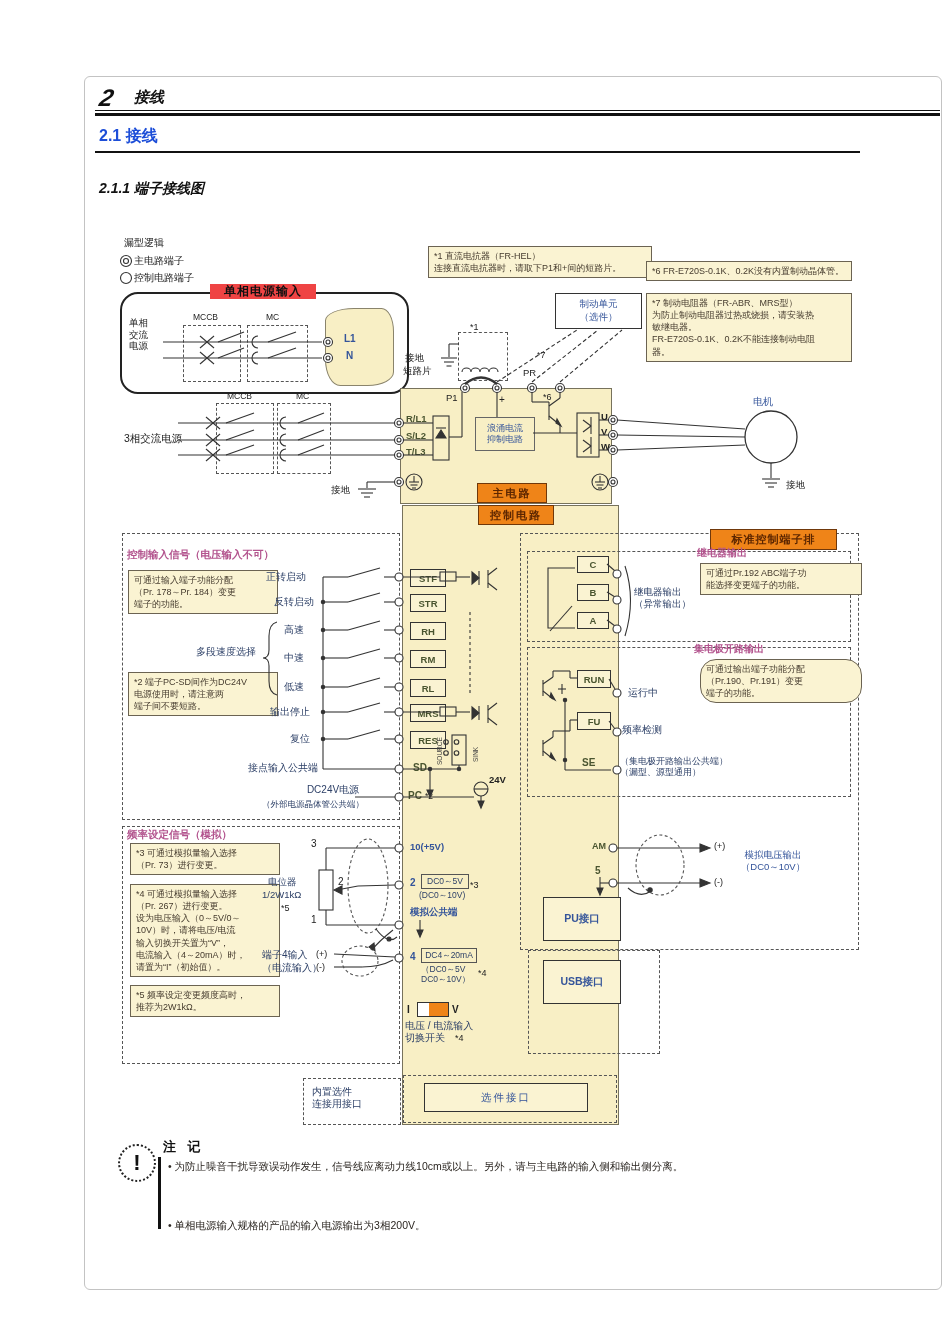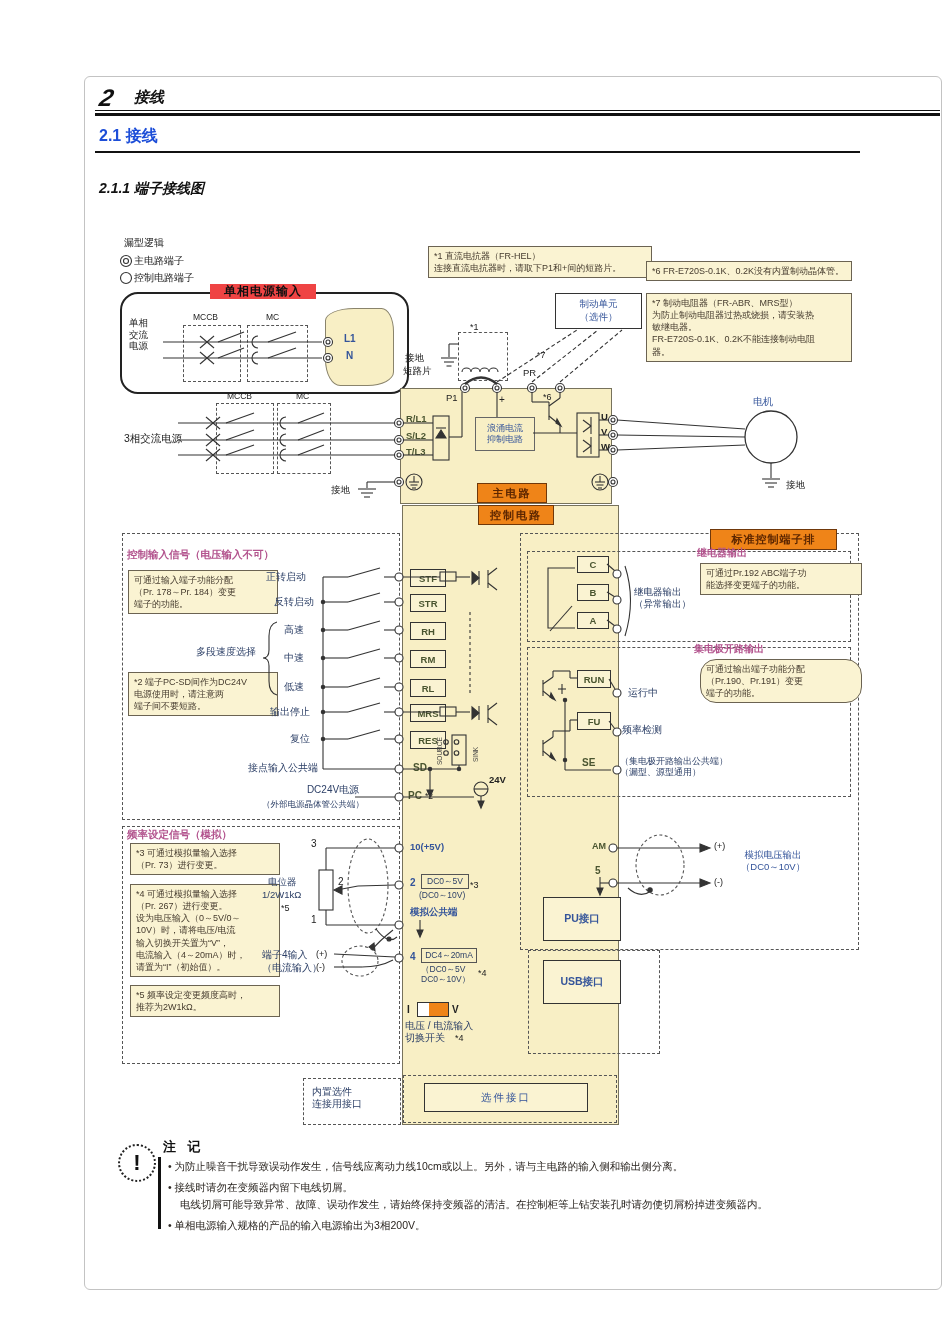--- a/index.html
+++ b/index.html
@@ -232,22 +232,20 @@
   <div class="lbl pre" style="left:312px;top:1086px;font-size:10px;">内置选件
 连接用接口</div>
   <div class="abs ctr" style="left:424px;top:1083px;width:162px;height:27px;background:#FAF3D2;border:1.4px solid #333;">
       <span class="blue" style="font-size:10.5px;letter-spacing:2px;">选件接口</span>
     </div>
 
   <div class="abs ctr" style="left:118px;top:1144px;width:34px;height:34px;border:2.2px dotted #222;border-radius:50%;font-size:22px;font-weight:bold;color:#111;">!</div>
   <div class="abs" style="left:163px;top:1138px;font-size:13px;font-weight:bold;color:#111;letter-spacing:4px;">注  记</div>
   <div class="abs" style="left:158px;top:1157px;width:3px;height:72px;background:#111;"></div>
   <div class="abs" style="left:168px;top:1160px;width:700px;font-size:10.5px;color:#2a2520;"><span>•</span> <span>为防止噪音干扰导致误动作发生，信号线应离动力线10cm或以上。另外，请与主电路的输入侧和输出侧分离。</span></div>
-  <div class="abs" style="left:168px;top:1181px;width:700px;font-size:10.5px;color:#2a2520;"><span>•</span> <span>接线时请勿在变频器内留下电线切屑。</span></div>
-  <div class="abs" style="left:180px;top:1198px;width:700px;font-size:10.5px;color:#2a2520;">电线切屑可能导致异常、故障、误动作发生，请始终保持变频器的清洁。在控制柜等上钻安装孔时请勿使切屑粉掉进变频器内。</div>
   <div class="abs" style="left:168px;top:1219px;width:700px;font-size:10.5px;color:#2a2520;"><span>•</span> <span>单相电源输入规格的产品的输入电源输出为3相200V。</span></div>
 
   <svg class="abs" style="left:0;top:0;" width="950" height="1344" viewBox="0 0 950 1344" fill="none" stroke="#333" stroke-width="1.1">
 
     <g>
       <circle cx="126" cy="261" r="5.5"></circle>
         <circle cx="126" cy="261" r="2.5"></circle>
       <circle cx="126" cy="278" r="5.5"></circle>
     </g>
 

